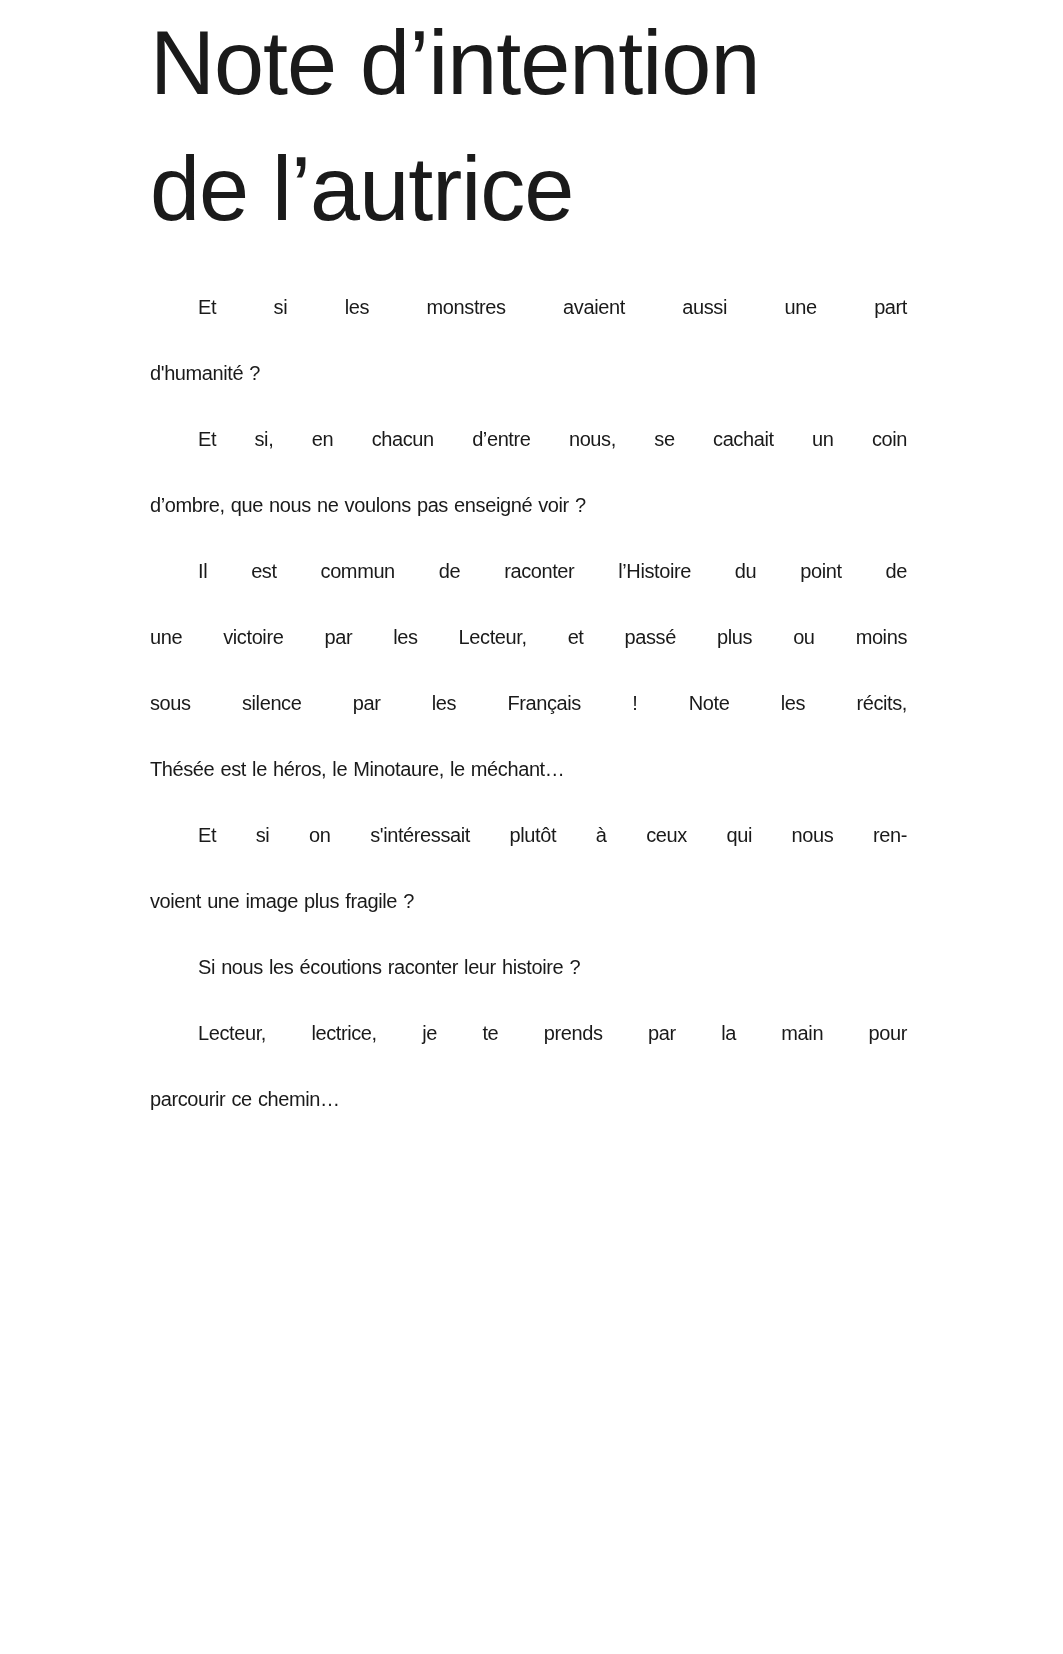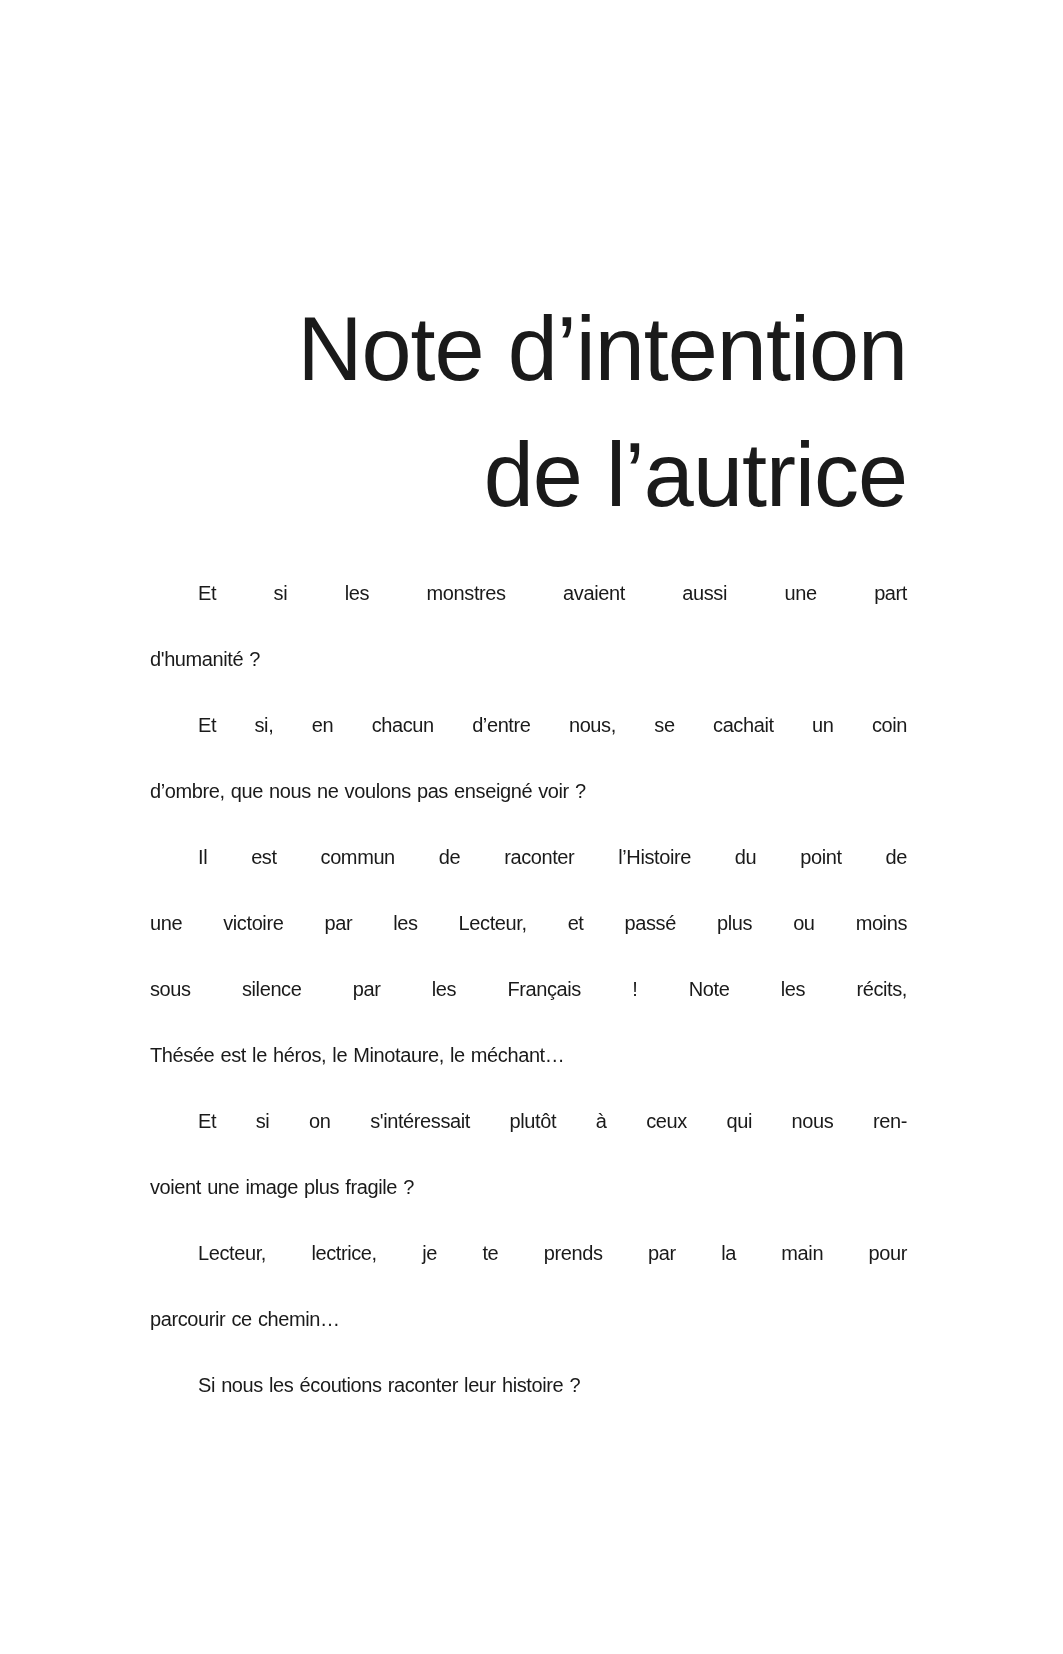--- a/index.html
+++ b/index.html
@@ -14,26 +14,25 @@
     background: var(--bg-color, #ffffff);
     color: var(--text-color, #1a1a1a);
     overflow: hidden;
     font-family: "Liberation Sans", sans-serif;
   }
   .content {
     margin-left: 150px;
     width: 757px;
   }
   .title {
-    padding-top: 286px;
     font-size: 90px;
     line-height: 126px;
     font-weight: 400;
     letter-spacing: -1px;
-    text-align: right;
+    text-align: left;
   }
   .body-text {
     margin-top: 22px;
     font-size: 20px;
     letter-spacing: -0.4px;
     word-spacing: 1px;
   }
   .paragraph {
     margin: 0;
   }
@@ -76,21 +75,21 @@
           <div class="line jline indent">Il est commun de raconter l’Histoire du point de</div>
           <div class="line jline">une victoire par les Lecteur, et passé plus ou moins</div>
           <div class="line jline">sous silence par les Français ! Note les récits,</div>
           <div class="line lastline">Thésée est le héros, le Minotaure, le méchant…</div>
         </div>
         <div class="paragraph">
           <div class="line jline indent">Et si on s'intéressait plutôt à ceux qui nous ren-</div>
           <div class="line lastline">voient une image plus fragile ?</div>
         </div>
         <div class="paragraph">
+          <div class="line lastline indent">Si nous les écoutions raconter leur histoire ?</div>
+        </div>
+        <div class="paragraph">
           <div class="line jline indent">Lecteur, lectrice, je te prends par la main pour</div>
           <div class="line lastline">parcourir ce chemin…</div>
-        </div>
-        <div class="paragraph">
-          <div class="line lastline indent">Si nous les écoutions raconter leur histoire ?</div>
         </div>
       </main>
   </div>
 </div>
 
 </body></html>

